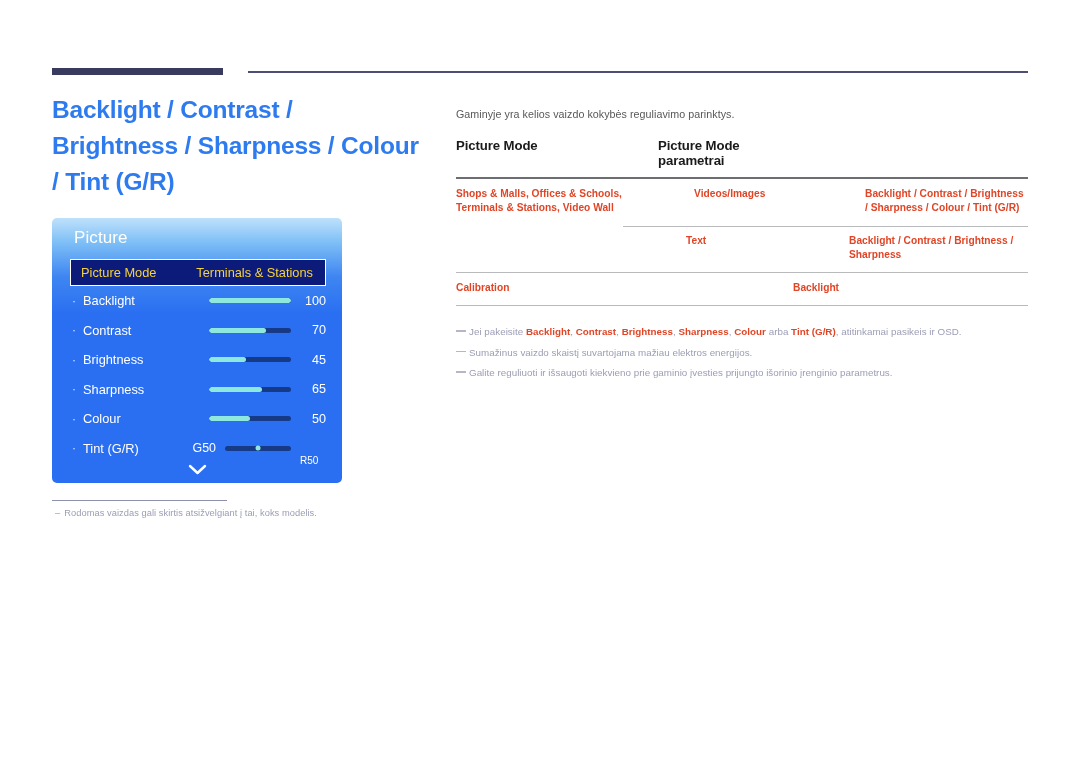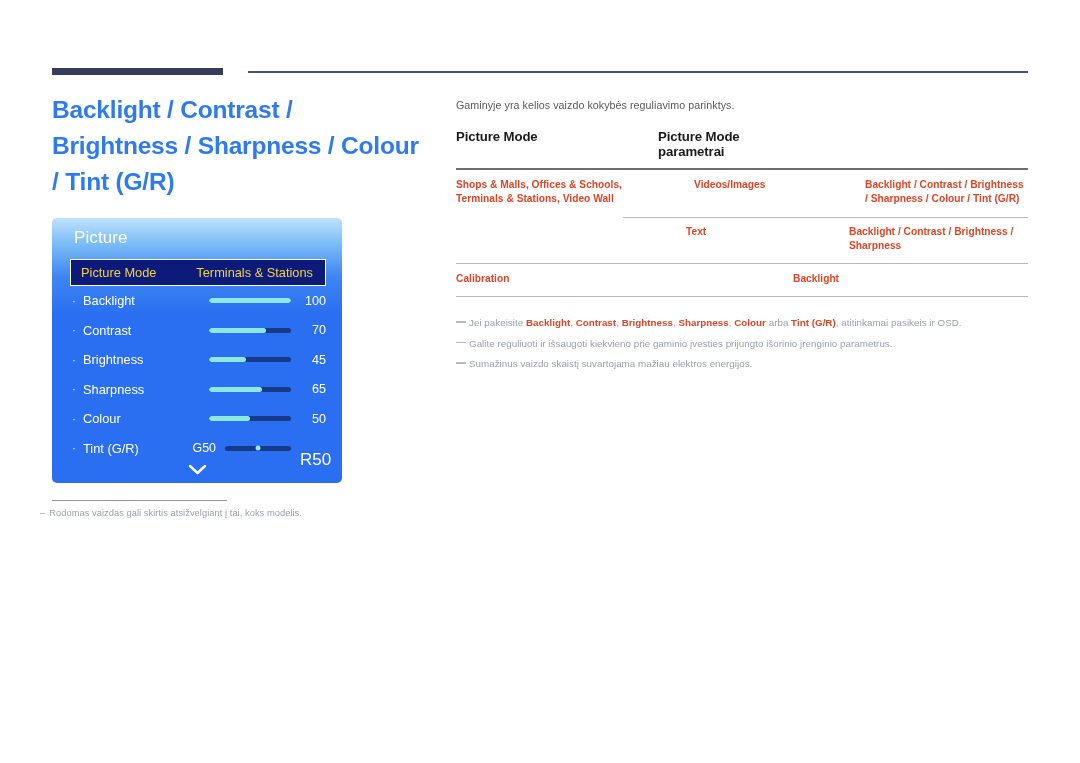--- a/index.html
+++ b/index.html
@@ -120,41 +120,41 @@
   .tint-left { font-size: 12.4px; margin-left: 38px; }
   .tint-bar {
     width: 66px; height: 5px; border-radius: 3px; background: #163a86;
     position: relative;
   }
   .tint-bar .knob {
     position: absolute; left: 50%; top: 50%;
     width: 5px; height: 5px; border-radius: 50%;
     background: #8fe8dd; transform: translate(-50%, -50%);
   }
-  .tint-right { font-size: 17px; width: 26px; text-align: right; margin-top: 24px; }
+  .tint-right { font-size: 10px; width: 26px; text-align: left; margin-top: 24px; }
 
   .osd-chevron {
     position: absolute; left: 0; right: 0; bottom: 8px;
     display: flex; justify-content: center;
   }
 
   
   .left-note-rule {
     position: absolute; left: 52px; top: 500px;
     width: 175px; height: 1.3px; background: #8e91ae;
   }
   .left-note {
-    position: absolute; left: 40px; top: 508px;
+    position: absolute; left: 55px; top: 508px;
     font-size: 9.3px; color: #9b9db4; letter-spacing: 0.05px;
     white-space: nowrap;
   }
   .left-note .dash { margin-right: 4px; }
 
   
-  .right-col { position: absolute; left: 456px; top: 99px; width: 572px; }
+  .right-col { position: absolute; left: 456px; top: 108px; width: 572px; }
 
   .intro {
     font-size: 10.7px; color: #58585a; letter-spacing: 0.05px;
   }
 
   .tbl { margin-top: 18px; width: 572px; }
   .tbl-head {
     display: flex; font-size: 13.2px; font-weight: bold; color: #1a1a1a;
     padding-bottom: 9px;
     letter-spacing: -0.1px;
@@ -343,21 +343,21 @@
       <div class="sep-light-full"></div>
     </div>
 
     <div class="notes" id="notes-list">
         <div class="note">
           <span class="ndash"></span>
           <span>Jei pakeisite <b>Backlight</b>, <b>Contrast</b>, <b>Brightness</b>, <b>Sharpness</b>, <b>Colour</b> arba <b>Tint (G/R)</b>, atitinkamai pasikeis ir OSD.</span>
         </div>
         <div class="note">
           <span class="ndash"></span>
-          <span>Galite reguliuoti ir išsaugoti kiekvieno prie gaminio įvesties prijungto išorinio įrenginio parametrus.</span>
+          <span>Sumažinus vaizdo skaistį suvartojama mažiau elektros energijos.</span>
         </div>
         <div class="note">
           <span class="ndash"></span>
-          <span>Sumažinus vaizdo skaistį suvartojama mažiau elektros energijos.</span>
+          <span>Galite reguliuoti ir išsaugoti kiekvieno prie gaminio įvesties prijungto išorinio įrenginio parametrus.</span>
         </div>
       </div>
   </div>
 </div>
 
 </body></html>

